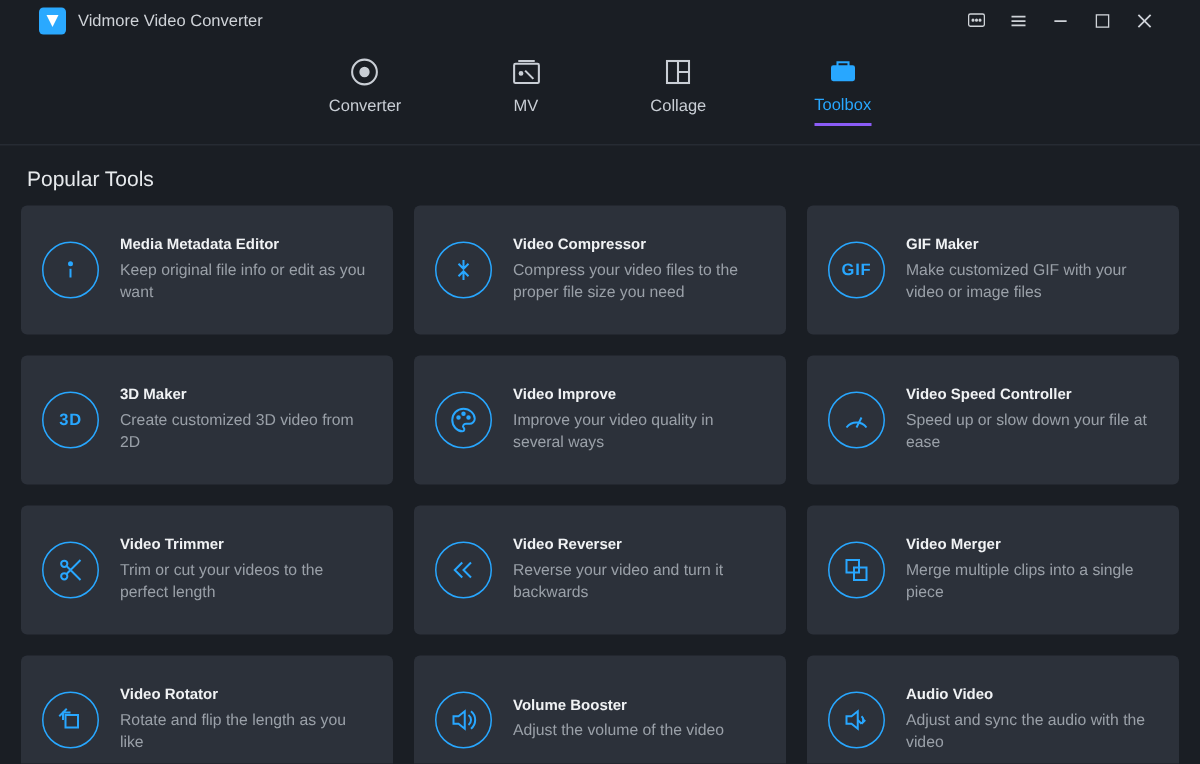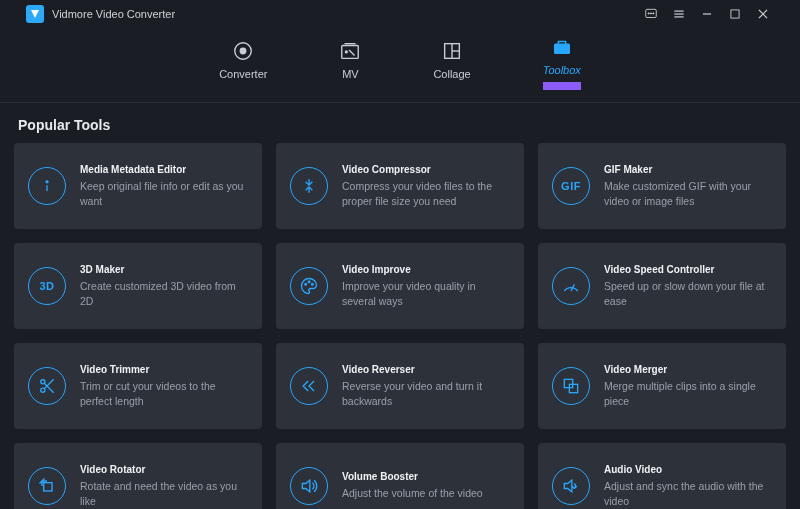--- a/index.html
+++ b/index.html
@@ -41,25 +41,25 @@
   .tab {
     display: flex;
     flex-direction: column;
     align-items: center;
     gap: 6px;
     font-size: 11px;
     color: #c9ced5;
     cursor: pointer;
     padding-bottom: 6px;
   }
-  .tab.active { color: #28a7ff; border-bottom: 8px solid #8b5cf6; font-style: italic; }
+  .tab.active { color: #28a7ff; border-bottom: 2px solid #8b5cf6; }
   .tab-icon { width: 22px; height: 22px; display: flex; align-items: center; justify-content: center; }
   .tab-icon svg { stroke: currentColor; fill: none; stroke-width: 1.5; }
 
-  .section-title { font-size: 14px; color: #e6e9ec; padding: 14px 18px 10px; font-weight: 700; }
+  .section-title { font-size: 14px; color: #e6e9ec; padding: 14px 18px 10px; font-weight: 400; }
 
   .grid {
     display: grid;
     grid-template-columns: repeat(3, 1fr);
     gap: 14px;
     padding: 0 14px 14px;
   }
   .card {
     background: #2c313a;
     border-radius: 4px;
@@ -292,21 +292,21 @@
 
   <div class="card">
     <div class="card-icon">
       <svg viewBox="0 0 24 24">
           <rect x="8" y="8" width="10" height="10"></rect>
           <path d="M6 12 L6 6 L12 6 M6 6 L3 9 M6 6 L9 3"></path>
         </svg>
     </div>
     <div class="card-text">
       <div class="card-title">Video Rotator</div>
-      <div class="card-desc">Rotate and need the video as you like</div>
+      <div class="card-desc">Rotate and flip the length as you like</div>
     </div>
   </div>
 
   <div class="card">
     <div class="card-icon">
       <svg viewBox="0 0 24 24">
           <path d="M4 9 L8 9 L13 5 L13 19 L8 15 L4 15 Z"></path>
           <path d="M16 8 A5 5 0 0 1 16 16"></path>
           <path d="M18 5 A9 9 0 0 1 18 19"></path>
         </svg>

